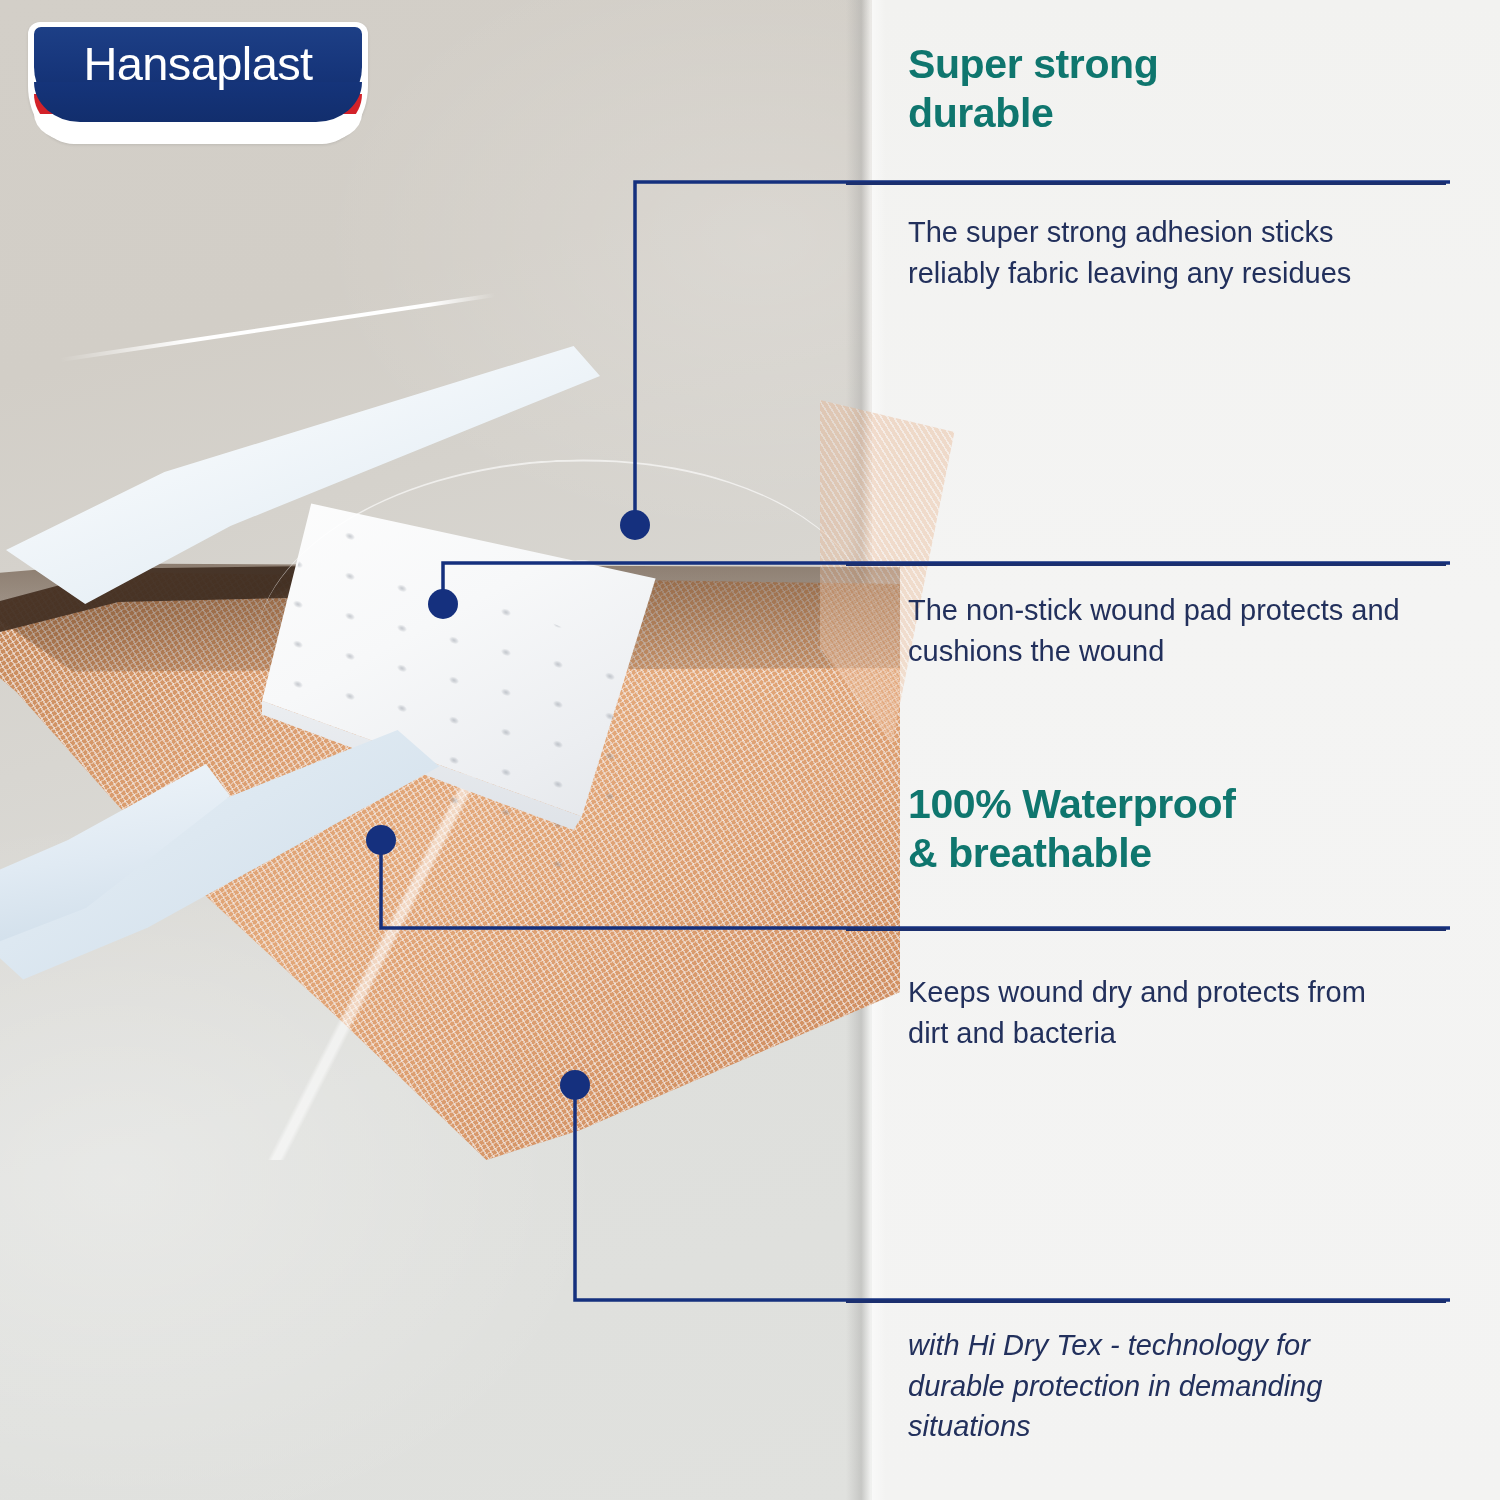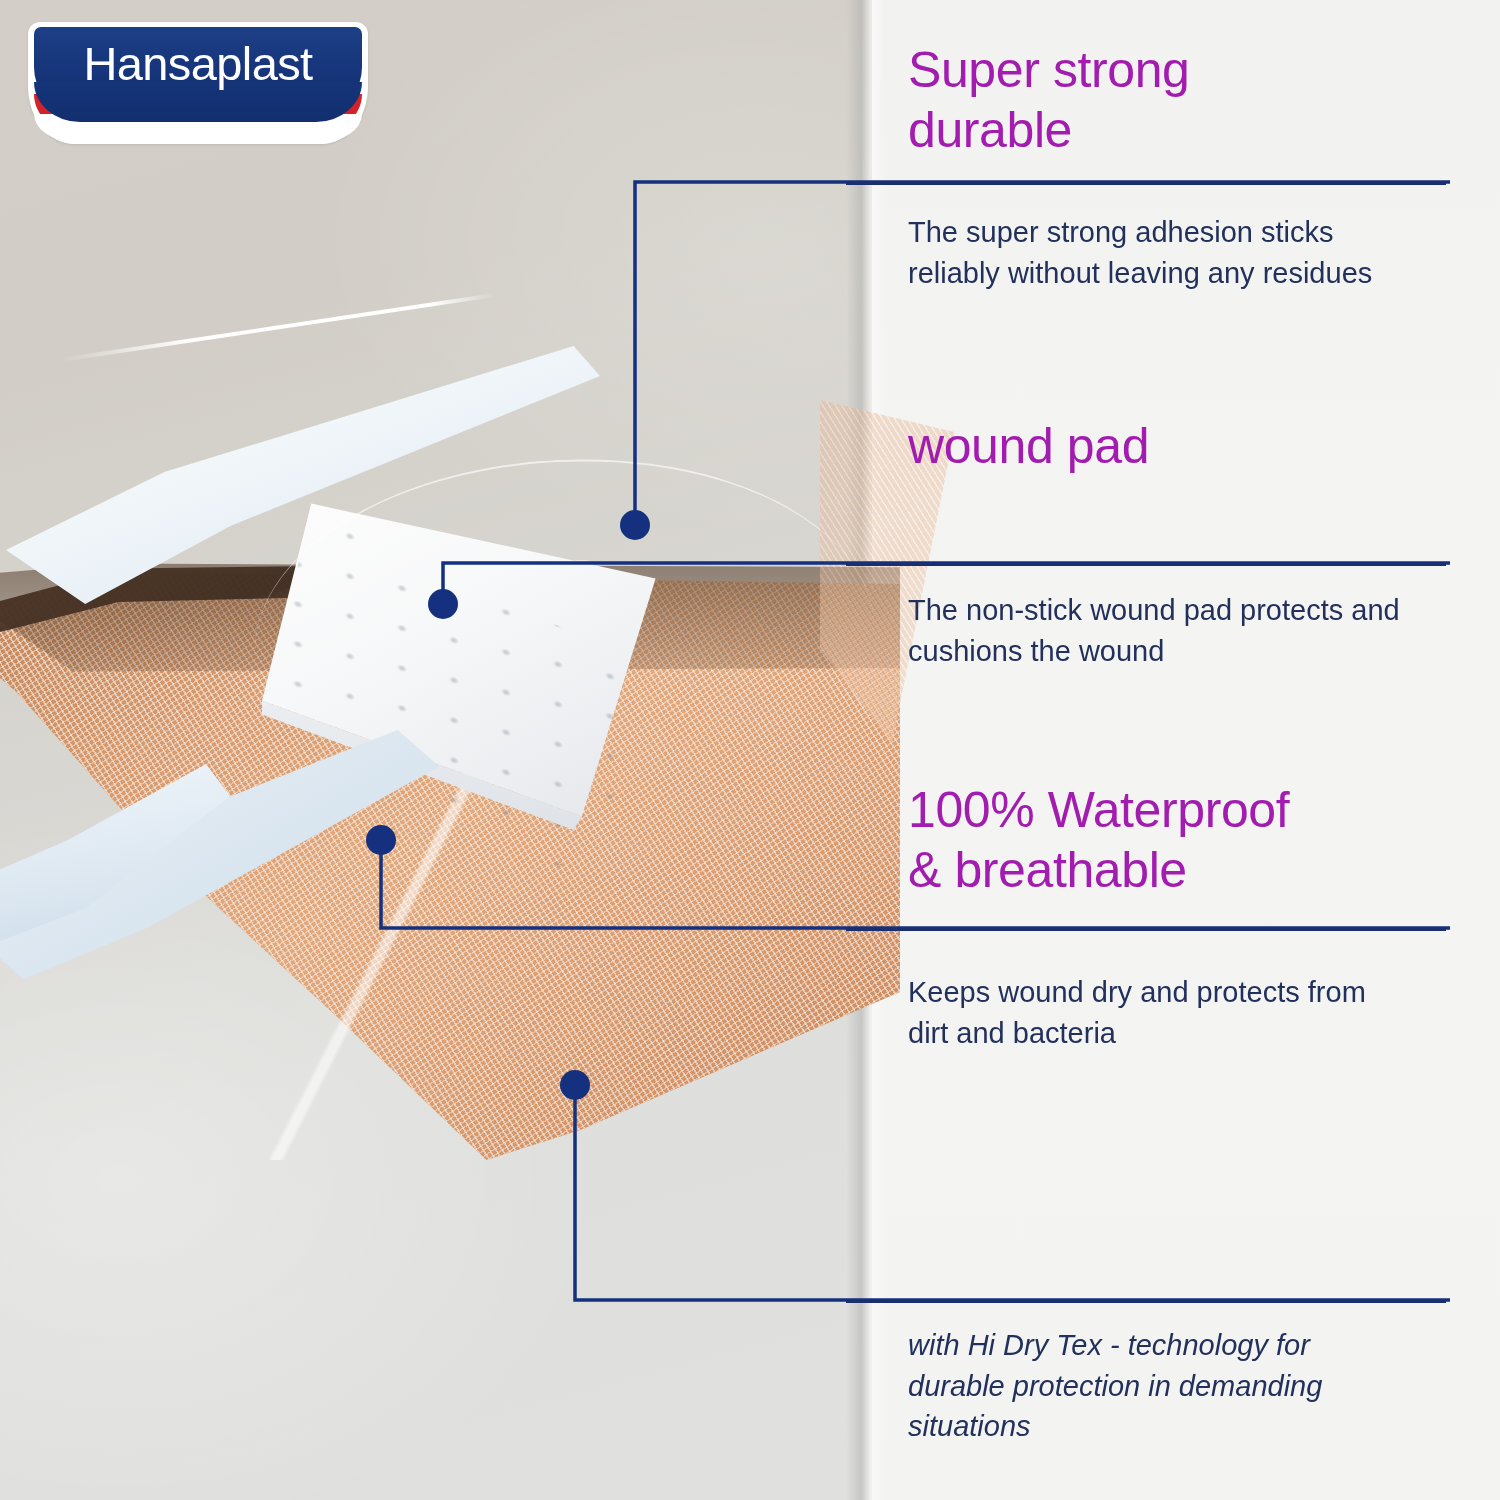--- a/index.html
+++ b/index.html
@@ -179,23 +179,23 @@
     border-radius:50% / 100% 100% 0 0;
     transform:rotate(-3deg);
   }
 
   
   .connector-svg { position:absolute; left:0; top:0; width:1500px; height:1500px; pointer-events:none; }
 
   
   .col { position:absolute; left:908px; width:540px; }
   .feat-title {
-    color:#a21caf;
-    font-weight:400;
-    font-size:50px;
+    color:#0f766e;
+    font-weight:700;
+    font-size:41px;
     line-height:1.20;
     letter-spacing:-0.4px;
   }
   .feat-rule {
     position:absolute; left:846px; width:600px; height:0;
     border-top:3px solid #1b2f6e;
   }
   .feat-body {
     color:#22305c;
     font-size:29px;
@@ -265,26 +265,25 @@
   </svg>
 
   <div class="col" style="top:40px;">
     <div class="feat-title">
       <div>Super strong</div>
       <div>durable</div>
     </div>
   </div>
   <div class="feat-rule" style="top:182px;"></div>
   <div class="col" style="top:212px;width:510px;">
-    <div class="feat-body">The super strong adhesion sticks reliably without leaving any residues</div>
+    <div class="feat-body">The super strong adhesion sticks reliably fabric leaving any residues</div>
   </div>
 
   <div class="col" style="top:416px;">
     <div class="feat-title">
-      <div>wound pad</div>
     </div>
   </div>
   <div class="feat-rule" style="top:563px;"></div>
   <div class="col" style="top:590px;width:520px;">
     <div class="feat-body">The non-stick wound pad protects and cushions the wound</div>
   </div>
 
   <div class="col" style="top:780px;">
     <div class="feat-title">
       <div>100% Waterproof</div>

